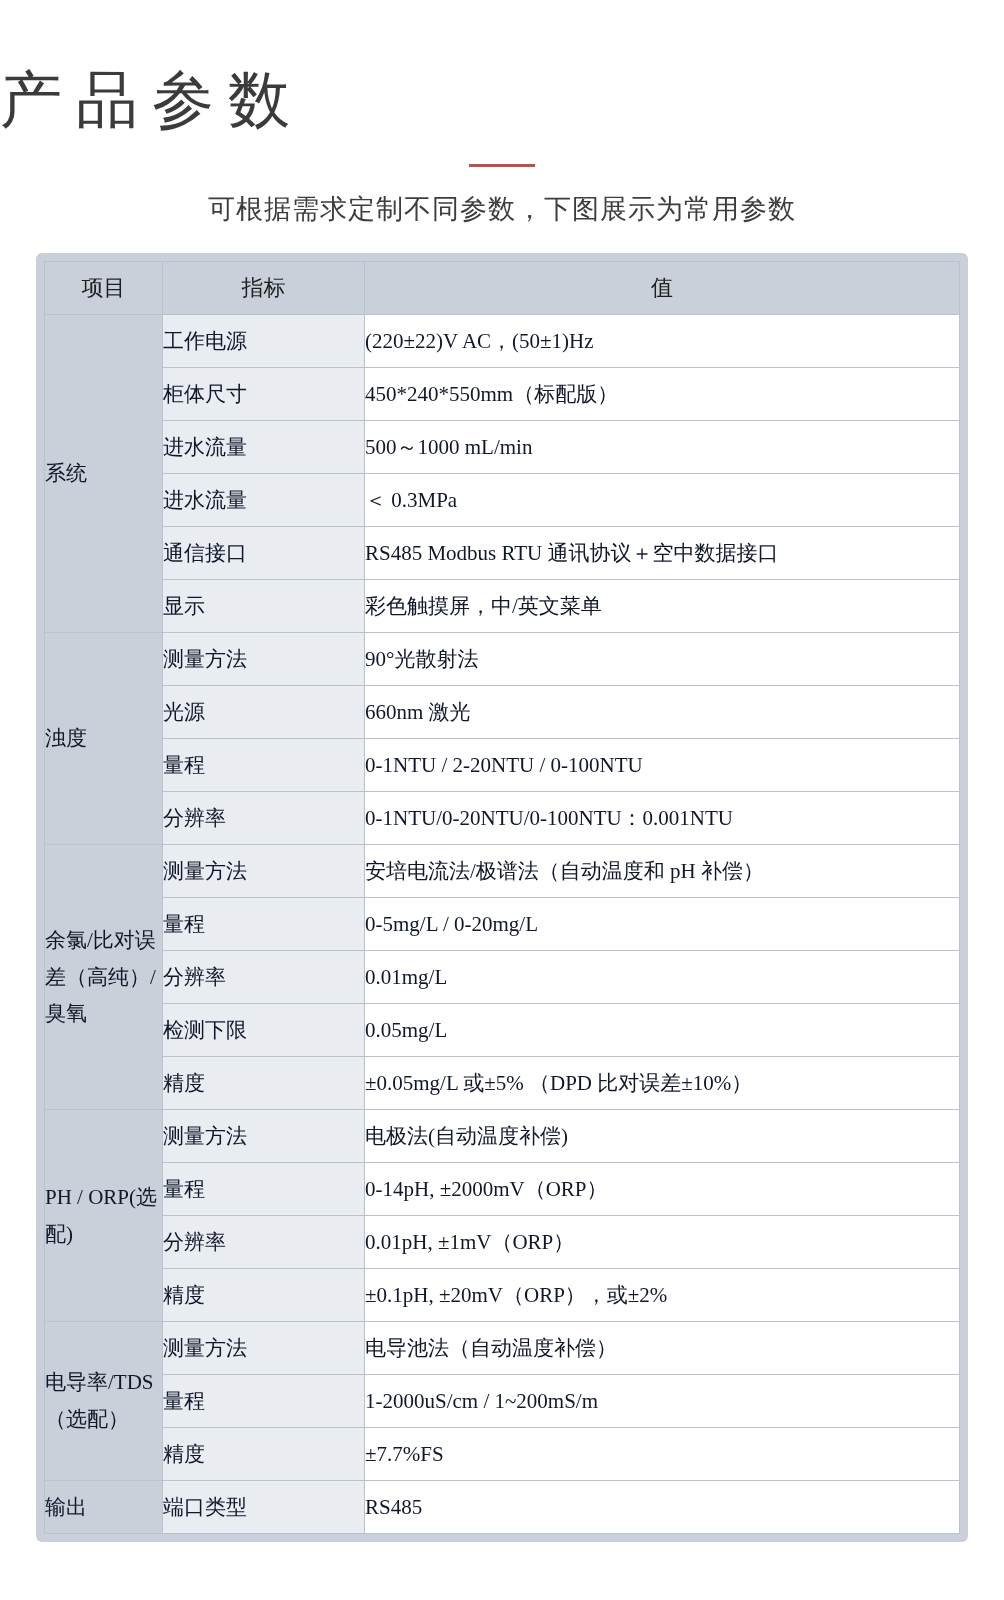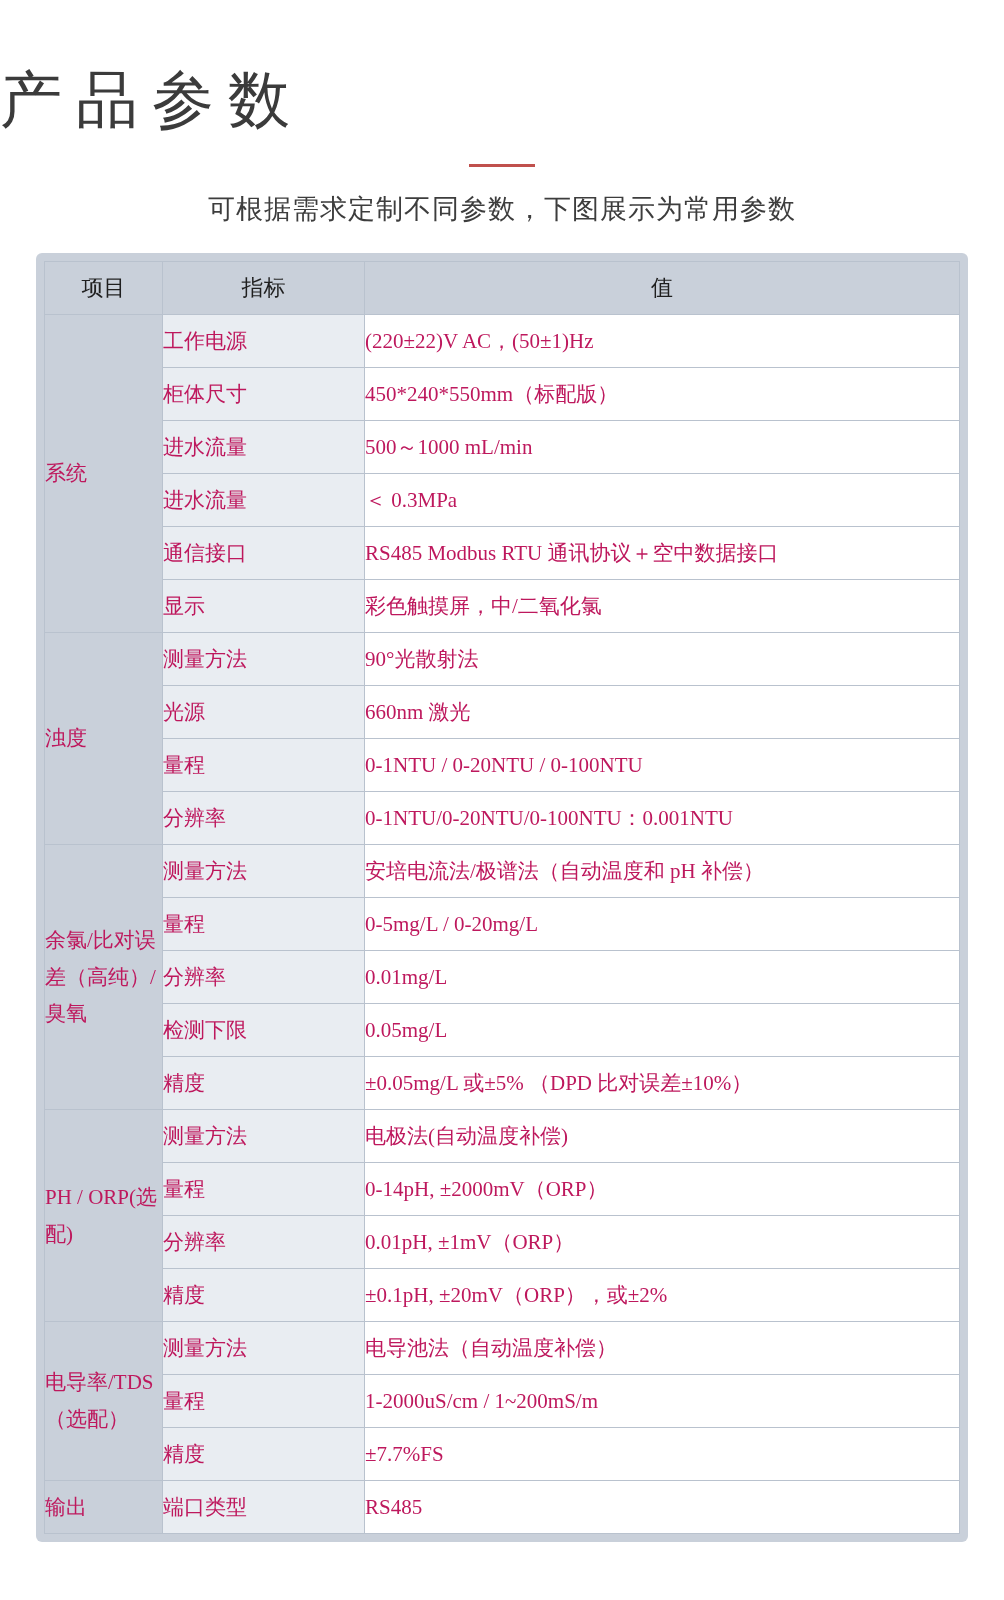--- a/index.html
+++ b/index.html
@@ -55,21 +55,21 @@
     table-layout: fixed;
     background: #ffffff;
   }
   table.spec col.c1 { width: 118px; }
   table.spec col.c2 { width: 202px; }
   table.spec col.c3 { width: auto; }
 
   table.spec th, table.spec td {
     border: 1px solid #b9c2ce;
     font-size: 21px;
-    color: #be185d;
+    color: #0f172a;
     font-weight: normal;
     vertical-align: middle;
     padding: 0;
   }
   table.spec thead th {
     background: #c9d0da;
     height: 52px;
     text-align: center;
     font-size: 22px;
     color: #1f1f1f;
@@ -133,35 +133,35 @@
         <tr>
           <td class="metric">进水流量</td>
           <td class="value">＜ 0.3MPa</td>
         </tr>
         <tr>
           <td class="metric">通信接口</td>
           <td class="value">RS485 Modbus RTU 通讯协议＋空中数据接口</td>
         </tr>
         <tr>
           <td class="metric">显示</td>
-          <td class="value">彩色触摸屏，中/二氧化氯</td>
+          <td class="value">彩色触摸屏，中/英文菜单</td>
         </tr>
 
         <tr>
           <td class="group" rowspan="4">浊度</td>
           <td class="metric">测量方法</td>
           <td class="value">90°光散射法</td>
         </tr>
         <tr>
           <td class="metric">光源</td>
           <td class="value">660nm 激光</td>
         </tr>
         <tr>
           <td class="metric">量程</td>
-          <td class="value">0-1NTU / 0-20NTU / 0-100NTU</td>
+          <td class="value">0-1NTU / 2-20NTU / 0-100NTU</td>
         </tr>
         <tr>
           <td class="metric">分辨率</td>
           <td class="value">0-1NTU/0-20NTU/0-100NTU：0.001NTU</td>
         </tr>
 
         <tr>
           <td class="group" rowspan="5">余氯/比对误差（高纯）/臭氧</td>
           <td class="metric">测量方法</td>
           <td class="value">安培电流法/极谱法（自动温度和 pH 补偿）</td>

